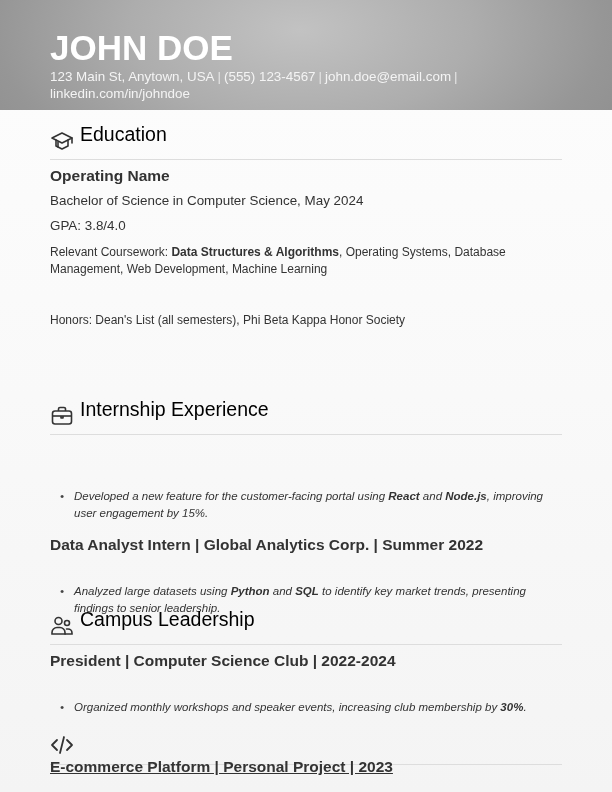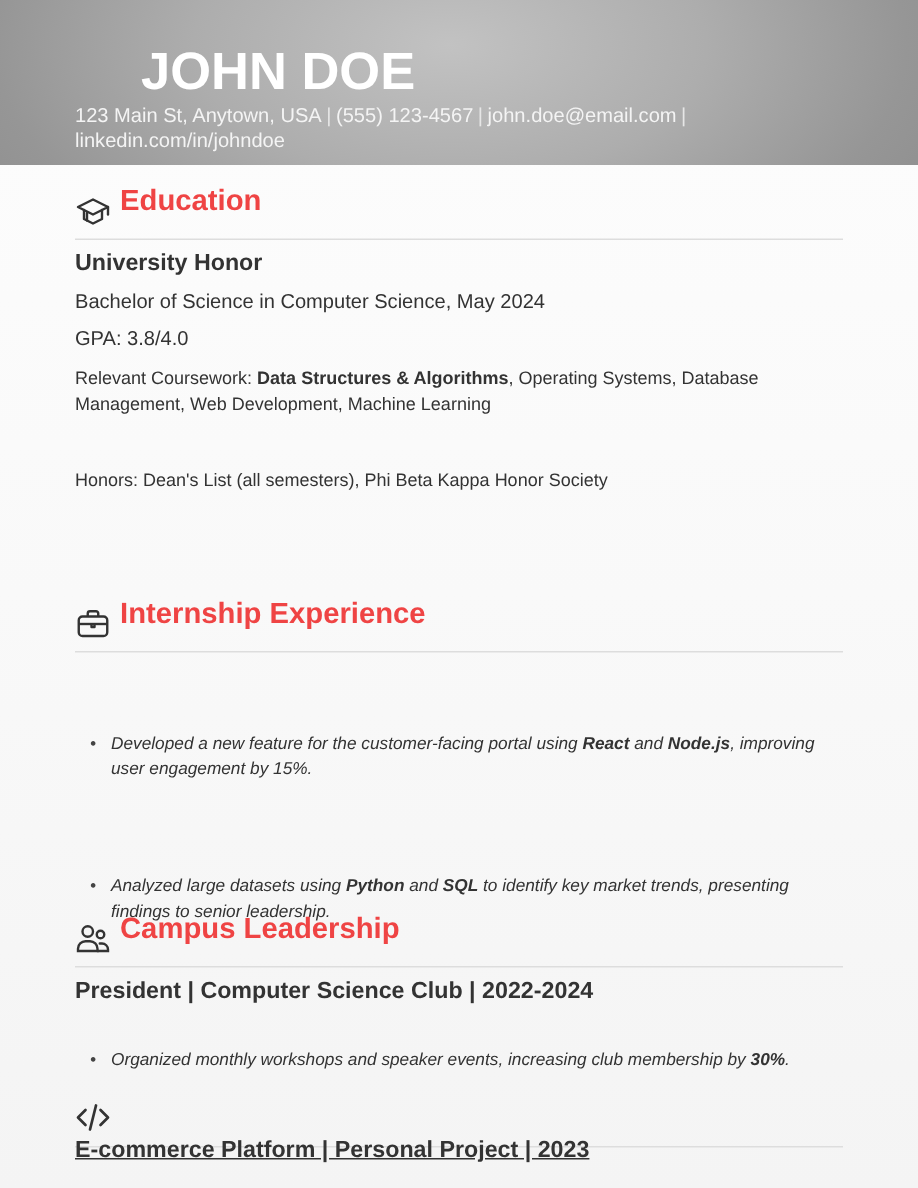--- a/index.html
+++ b/index.html
@@ -12,35 +12,35 @@
       background: linear-gradient(to bottom, #fdfdfd 0%, #f9f9f9 50%, #f4f4f4 100%);
       position: relative;
     }
     .header {
       position: absolute; left: 0; top: 0; width: 612px; height: 110px;
       background: radial-gradient(ellipse 380px 200px at 300px 30px, #c2c2c2 0%, #adadad 45%, #969696 80%, #8e8e8e 100%);
       color: #ffffff;
     }
     .name {
       position: absolute; left: 50px; top: 28px;
-      font-size: 35px; font-weight: bold; letter-spacing: 0px; line-height: 40px; margin-left: 44px;
+      font-size: 35px; font-weight: bold; letter-spacing: 0px; line-height: 40px;
     }
     .contact {
       position: absolute; left: 50px; top: 68px; width: 520px;
       font-size: 13.4px; line-height: 17px; color: #f4f4f4;
     }
     .contact .sep { color: #e6e6e6; margin: 0 3px; }
     .section { position: absolute; left: 50px; width: 512px; }
     .section-head { position: relative; height: 24px; }
     .section-icon {
       position: absolute; left: 0; top: 0; width: 24px; height: 24px;
     }
     .section-title {
       position: absolute; left: 30px; top: -3px;
-      font-size: 19.5px; font-weight: bold; color: #ef4444; white-space: nowrap;
+      font-size: 19.5px; font-weight: normal; color: #000000; white-space: nowrap;
     }
     .divider {
       position: absolute; left: 0; width: 512px; height: 1px; background: #dddddd;
     }
     .item-title {
       position: absolute; left: 0; font-size: 15.5px; font-weight: bold; color: #333333; white-space: nowrap;
     }
     .line { position: absolute; left: 0; font-size: 13.4px; color: #333333; white-space: nowrap; }
     .small { position: absolute; left: 0; font-size: 12px; line-height: 17px; color: #333333; width: 490px; }
     .small b { font-weight: bold; }
@@ -65,21 +65,21 @@
   <div class="section-head">
     <svg class="section-icon" style="top:3px;" viewBox="0 0 24 24" fill="none" stroke="#333" stroke-width="1.6" stroke-linejoin="round" stroke-linecap="round">
       <path d="M2 9 L12 4 L22 9 L12 14 Z"></path>
       <path d="M6 11 V17 L12 20 L18 17 V11"></path>
       <path d="M22 9 V14"></path>
       <path d="M8 13 L8 18"></path>
     </svg>
     <div class="section-title">Education</div>
   </div>
   <div class="divider" style="top:33px;"></div>
-  <div class="item-title" style="top:41px;">University Honor</div>
+  <div class="item-title" style="top:41px;">Operating Name</div>
   <div class="line" style="top:67px;">Bachelor of Science in Computer Science, May 2024</div>
   <div class="line" style="top:92px;">GPA: 3.8/4.0</div>
   <div class="small" style="top:118px;">
     <span>Relevant Coursework:</span>
     <b>Data Structures &amp; Algorithms</b><span>, Operating Systems, Database Management, Web Development, Machine Learning</span>
   </div>
   <div class="small" style="top:186px;">Honors: Dean's List (all semesters), Phi Beta Kappa Honor Society</div>
 </div>
 
 <div class="section" style="top:401px;">
@@ -89,20 +89,21 @@
       <path d="M8.5 7 V5 a1.5 1.5 0 0 1 1.5 -1.5 H14 a1.5 1.5 0 0 1 1.5 1.5 V7"></path>
       <path d="M2.5 12 H21.5"></path>
       <path d="M11 12 V14 H13 V12"></path>
     </svg>
     <div class="section-title">Internship Experience</div>
   </div>
   <div class="divider" style="top:33px;"></div>
   <div class="bullet" style="top:87px;">
     <span>Developed a new feature for the customer-facing portal using </span><b>React</b><span> and </span><b>Node.js</b><span>, improving user engagement by 15%.</span>
   </div>
+  <div class="item-title" style="top:135px;">Data Analyst Intern | Global Analytics Corp. | Summer 2022</div>
   <div class="bullet" style="top:182px;">
     <span>Analyzed large datasets using </span><b>Python</b><span> and </span><b>SQL</b><span> to identify key market trends, presenting findings to senior leadership.</span>
   </div>
 </div>
 
 <div class="section" style="top:611px;">
   <div class="section-head">
     <svg class="section-icon" style="top:3px;" viewBox="0 0 24 24" fill="none" stroke="#333" stroke-width="1.6" stroke-linecap="round">
       <circle cx="8.5" cy="7" r="3.5"></circle>
       <path d="M2 20 v-1.5 a5 5 0 0 1 5 -5 h3 a5 5 0 0 1 5 5 V20 Z"></path>

